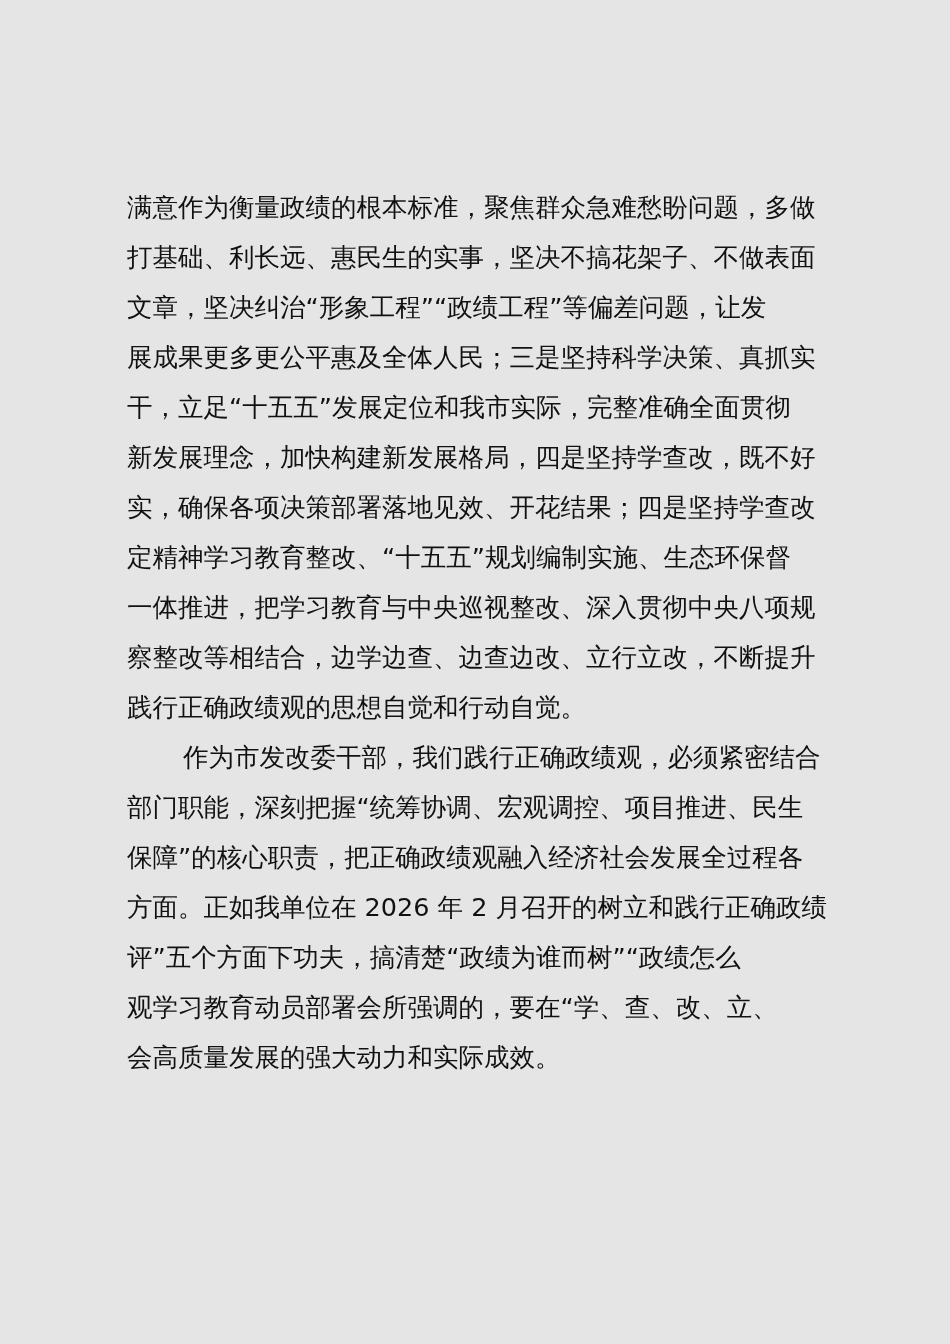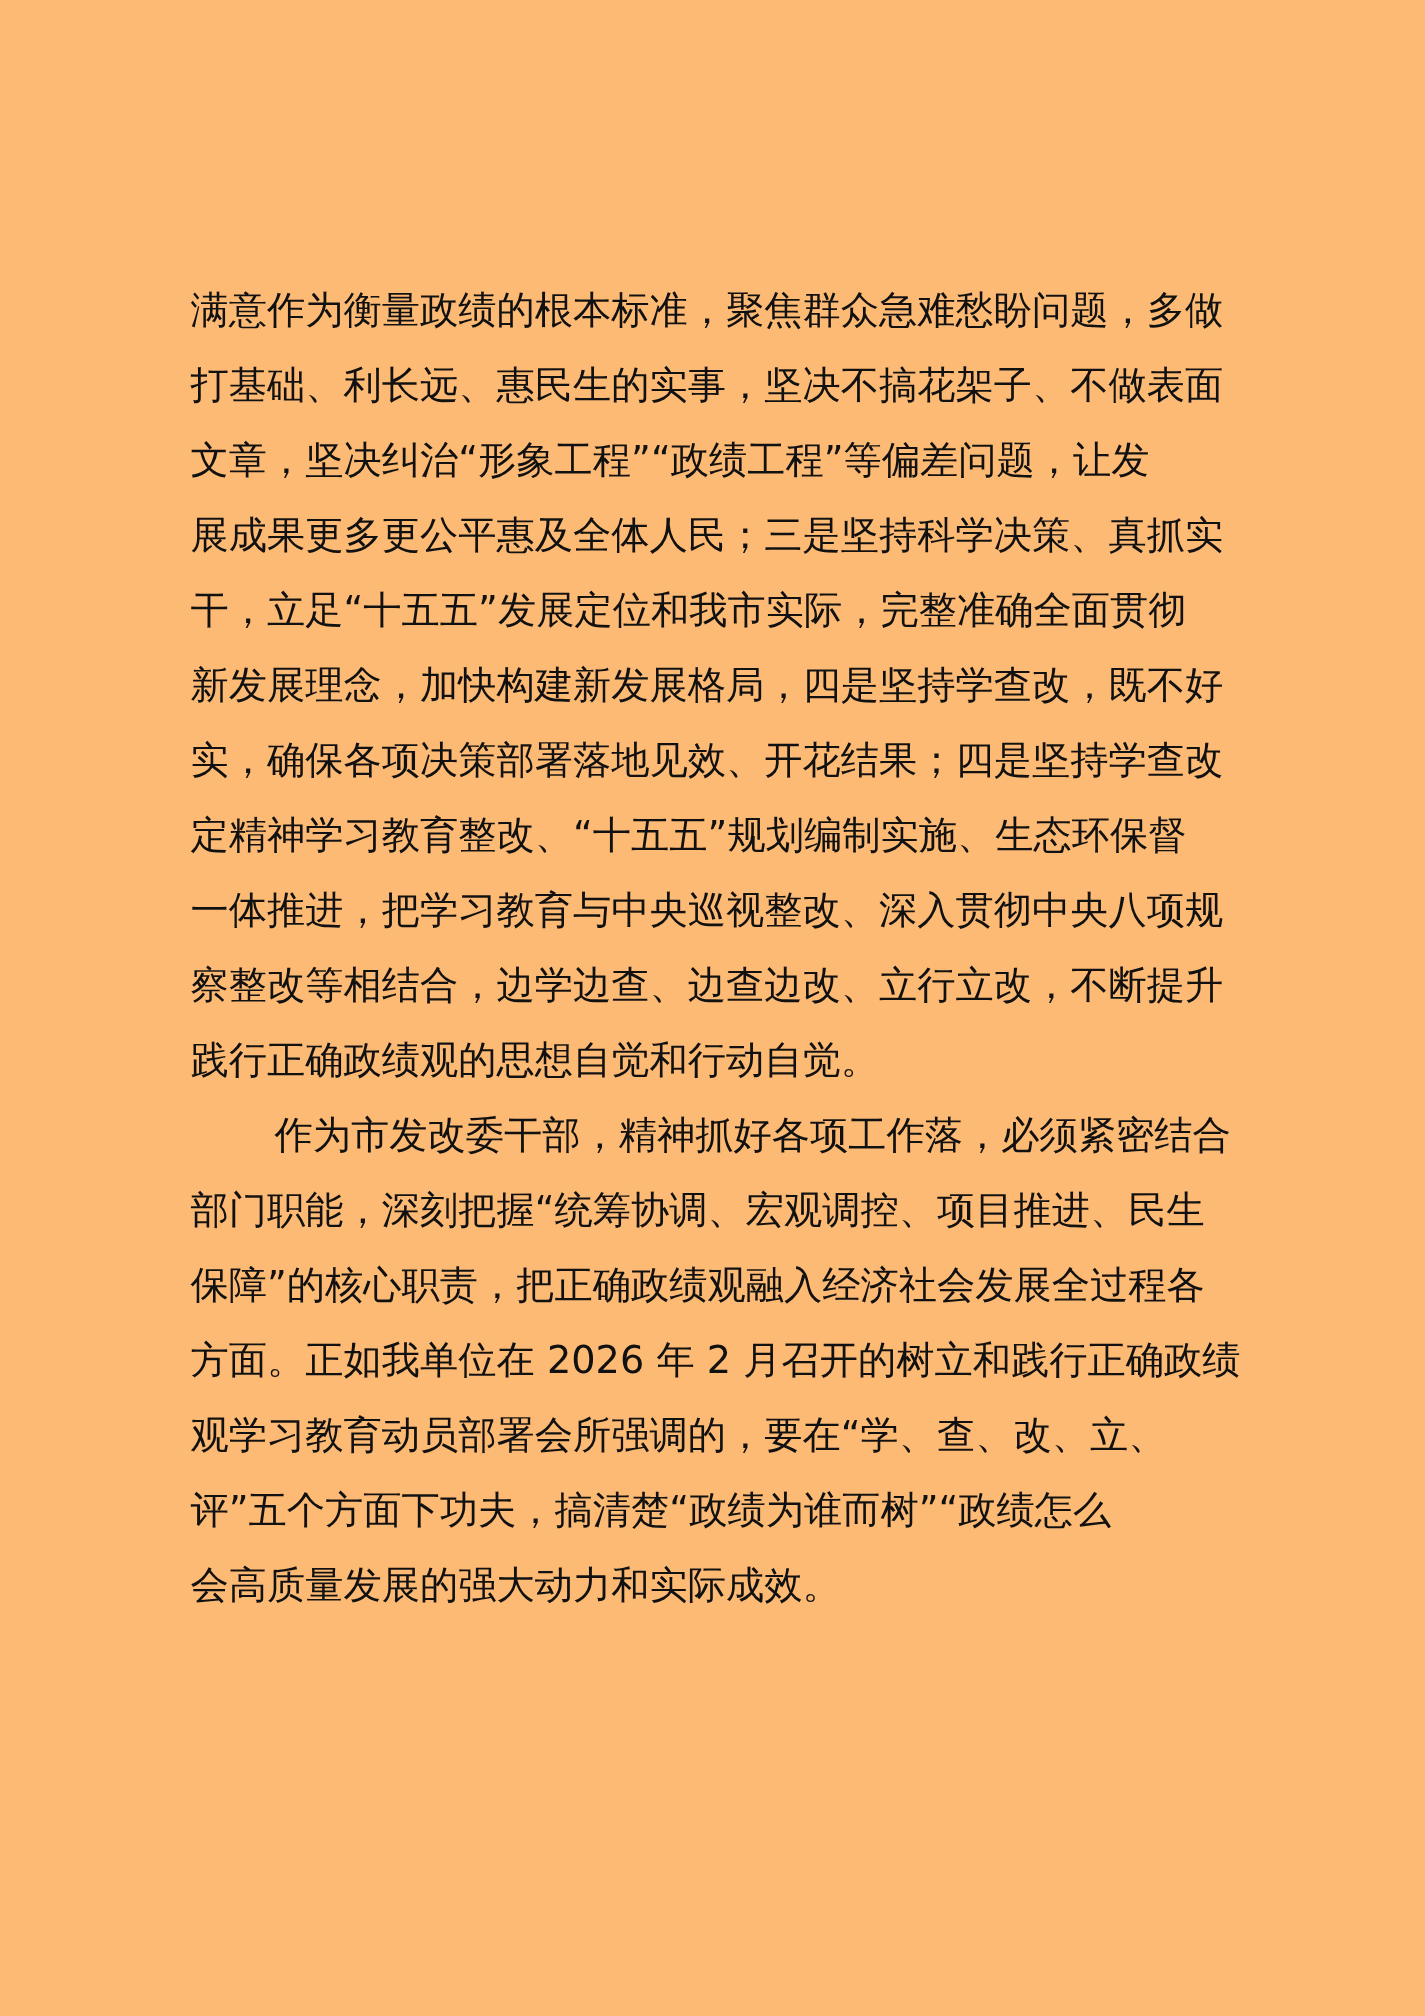--- a/index.html
+++ b/index.html
@@ -14,21 +14,21 @@
       overflow: hidden;
       font-family: "DejaVu Sans", "Liberation Sans", sans-serif;
       color: #111111;
     }
     .page {
       position: absolute;
       left: 0;
       top: 0;
       width: 950px;
       height: 1344px;
-      background: #fdba74;
+      background: #e5e5e5;
     }
     .body-text {
       position: absolute;
       left: 127px;
       top: 182px;
       width: 706px;
     }
     .line {
       display: block;
       height: 50px;
@@ -52,21 +52,21 @@
     <span class="line">文章，坚决纠治“形象工程”“政绩工程”等偏差问题，让发</span>
     <span class="line">展成果更多更公平惠及全体人民；三是坚持科学决策、真抓实</span>
     <span class="line">干，立足“十五五”发展定位和我市实际，完整准确全面贯彻</span>
     <span class="line">新发展理念，加快构建新发展格局，四是坚持学查改，既不好</span>
     <span class="line">实，确保各项决策部署落地见效、开花结果；四是坚持学查改</span>
     <span class="line">定精神学习教育整改、“十五五”规划编制实施、生态环保督</span>
     <span class="line">一体推进，把学习教育与中央巡视整改、深入贯彻中央八项规</span>
     <span class="line">察整改等相结合，边学边查、边查边改、立行立改，不断提升</span>
     <span class="line">践行正确政绩观的思想自觉和行动自觉。</span>
 
-    <span class="line indent">作为市发改委干部，精神抓好各项工作落，必须紧密结合</span>
+    <span class="line indent">作为市发改委干部，我们践行正确政绩观，必须紧密结合</span>
     <span class="line">部门职能，深刻把握“统筹协调、宏观调控、项目推进、民生</span>
     <span class="line">保障”的核心职责，把正确政绩观融入经济社会发展全过程各</span>
     <span class="line">方面。正如我单位在 2026 年 2 月召开的树立和践行正确政绩</span>
+    <span class="line">评”五个方面下功夫，搞清楚“政绩为谁而树”“政绩怎么</span>
     <span class="line">观学习教育动员部署会所强调的，要在“学、查、改、立、</span>
-    <span class="line">评”五个方面下功夫，搞清楚“政绩为谁而树”“政绩怎么</span>
     <span class="line">会高质量发展的强大动力和实际成效。</span>
   </div>
 </div>
 
 </body></html>

